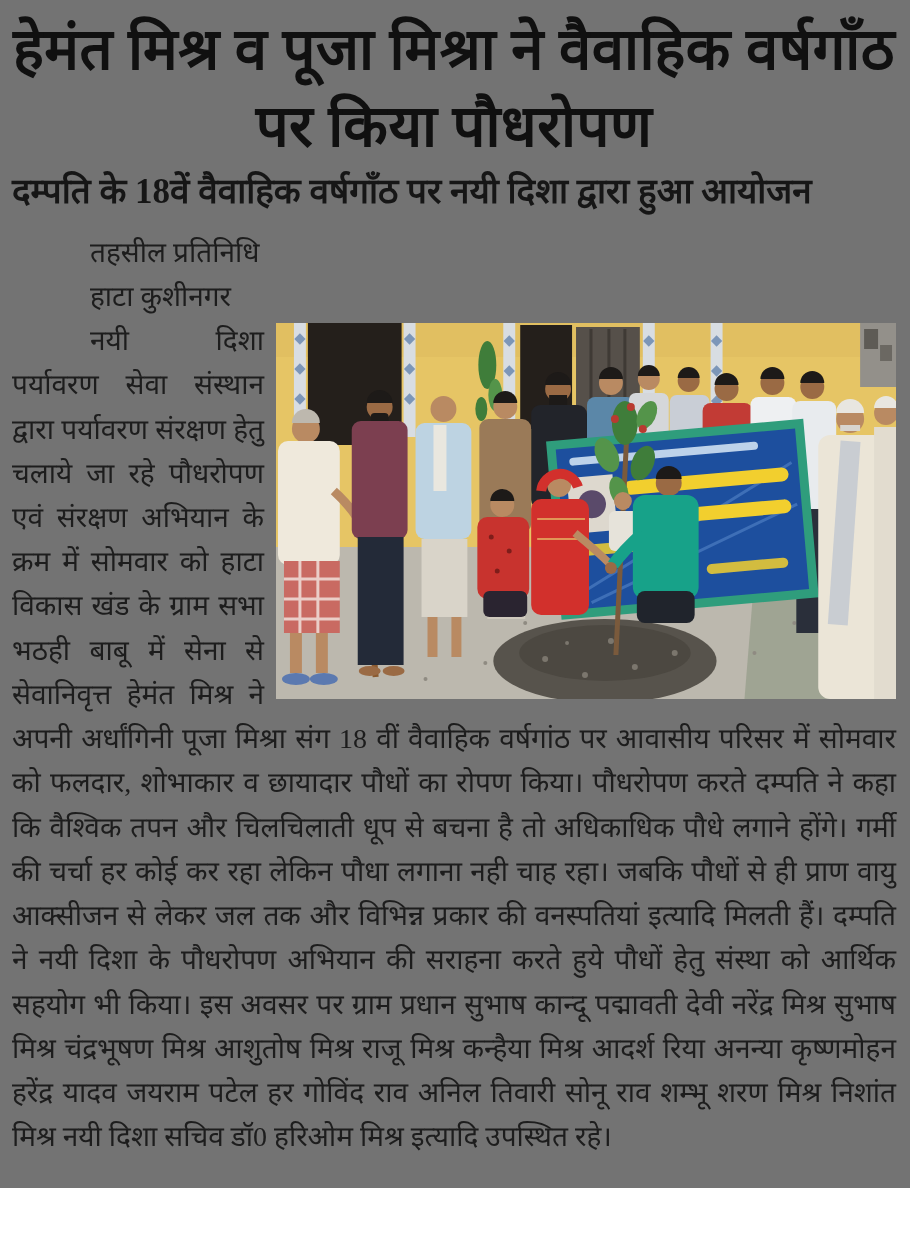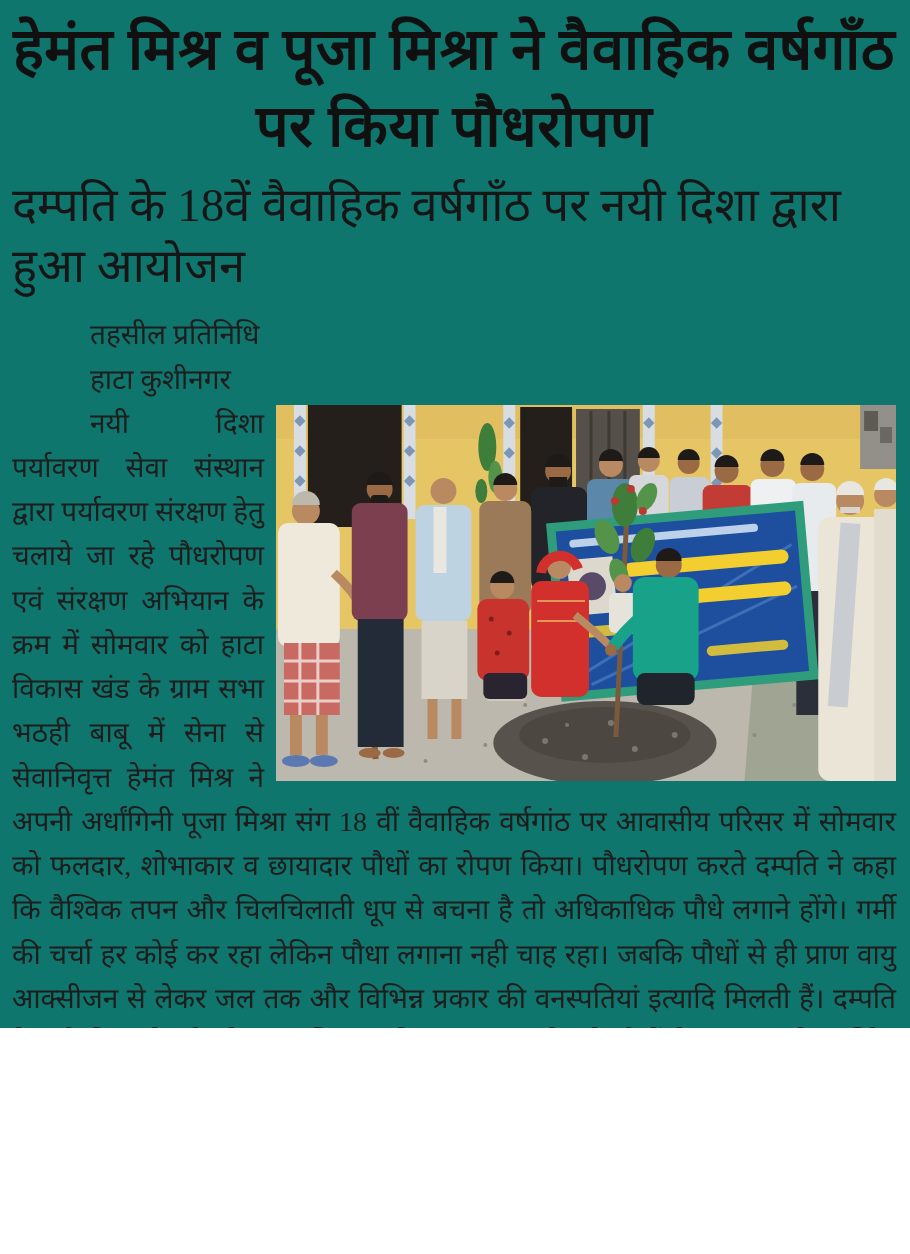--- a/index.html
+++ b/index.html
@@ -1,39 +1,39 @@
 <!DOCTYPE html>
 <html style="--wall: #e6c565; --wall-shade: #dcb95e; --ground: #bcb8ae; --ground-right: #9aa08e; --door-dark: #241f1b; --door-gray: #56504a; --pilaster: #d8dde2; --pilaster-diamond: #7c96b8; --soil: #57534c; --banner-blue: #1d4f9e; --banner-border: #2f9d7c; --banner-yellow: #f2cf2e; --leaf-green: #3f7d3a; --leaf-green2: #54944a; --trunk: #7a5a3c; --skin: #b98a62; --skin-dark: #9a6a44; --hair-dark: #1d1a18; --kurta-white: #efe9dc; --kurta-lightblue: #bdd3e2; --kurta-brown: #9a7a58; --lungi-red: #c96a62; --shirt-maroon: #7c3f50; --shirt-black: #22242a; --shirt-blue: #5b87a8; --shirt-red: #d2302c; --shirt-red2: #c8332e; --shirt-teal: #17a289; --pants-dark: #232a38; --slipper-blue: #5b79b0;"><head>
 <meta charset="utf-8">
 <style>
   * { margin:0; padding:0; box-sizing:border-box; }
   html,body { background:#ffffff; }
   .page {
     position:relative;
-    width:910px; height:1028px;
-    background:#0f766e;
+    width:910px; height:1188px;
+    background:#737373;
     overflow:hidden;
     padding:0 14px 0 12px;
     font-family:"Liberation Serif","DejaVu Serif",serif;
     color:#161616;
   }
   .headline {
     margin-top:12px;
     font-size:58px;
     line-height:1.32;
     font-weight:bold;
     text-align:center;
     color:#101010;
     letter-spacing:0.5px;
   }
   .subheadline {
-    margin-top:10px;
-    font-size:47px;
+    margin-top:4px;
+    font-size:35px;
     line-height:1.3;
-    font-weight:normal;
+    font-weight:bold;
     text-align:left;
     color:#161616;
   }
   .body-wrap {
     margin-top:16px;
     font-size:28px;
     line-height:1.58;
     text-align:justify;
     color:#1d1d1d;
   }

